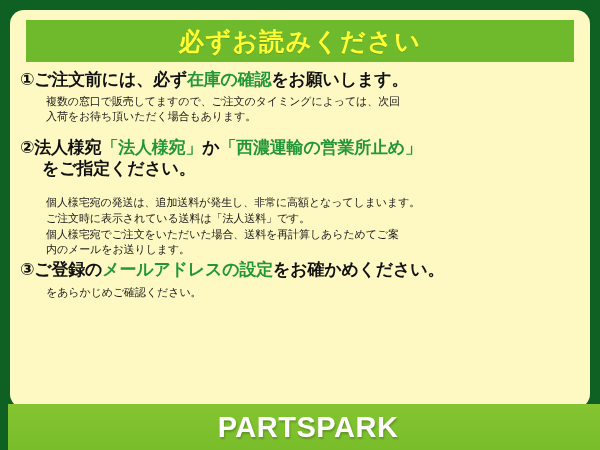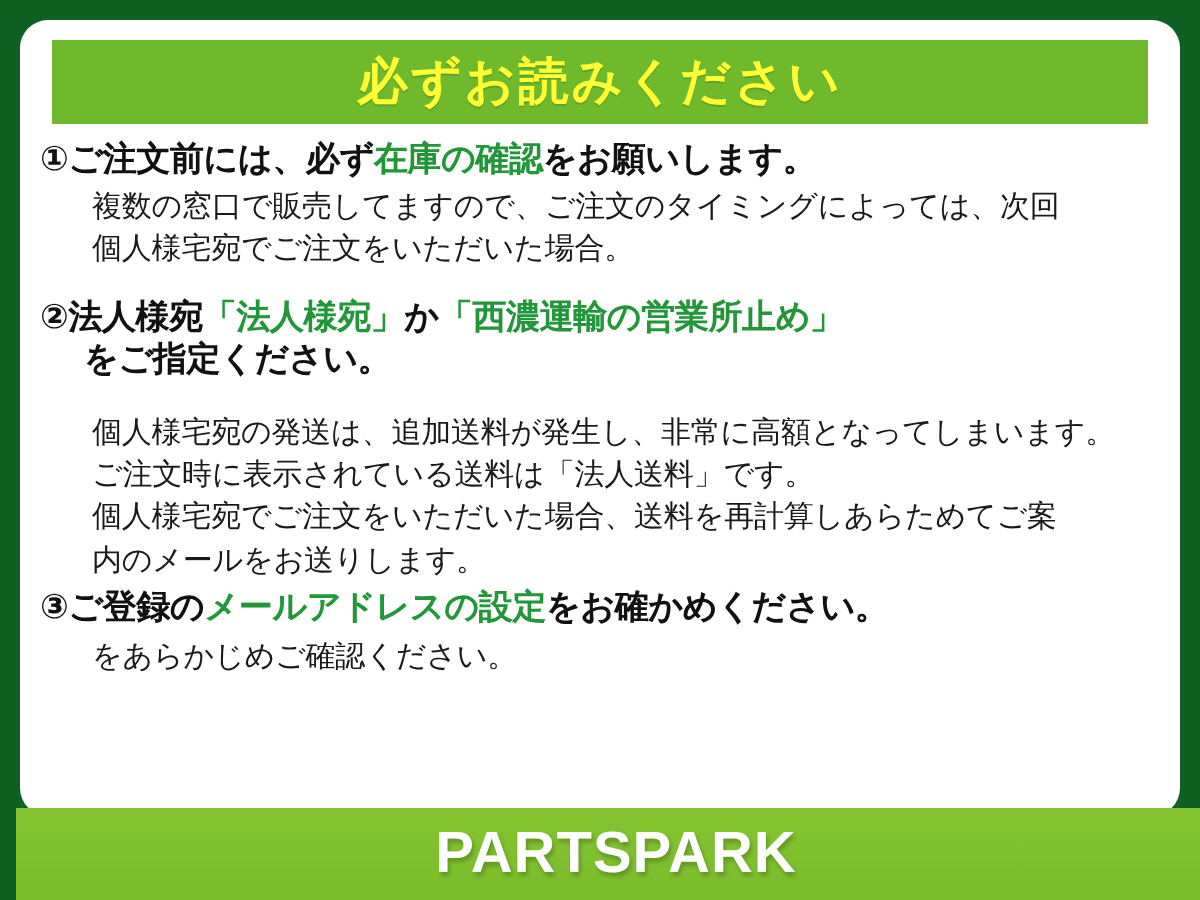--- a/index.html
+++ b/index.html
@@ -24,21 +24,21 @@
   }
 
   
   #card {
     position: absolute;
     left: 10px;
     top: 10px;
     width: 580px;
     height: 398px;
     box-sizing: border-box;
-    background: #ffffff;
+    background: #fef9c3;
     border-radius: 14px;
   }
 
   
   #title-bar {
     position: absolute;
     left: 16px;
     top: 10px;
     width: 548px;
     height: 42px;
@@ -78,27 +78,26 @@
     white-space: nowrap;
   }
   .hl { color: #22973a; }
 
   .heading .indent-line {
     display: block;
     padding-left: 22px;
   }
 
   .body {
-    font-size: 15px;
+    font-size: 11px;
     color: #1a1a1a;
     line-height: 1.42;
     padding-left: 26px;
     letter-spacing: -0.1px;
     white-space: nowrap;
-    font-family: Liberation Mono, monospace;
   }
 
   #sec1 { margin-top: 2px; }
   #sec1 .body { margin-top: 3px; }
   #sec2 { margin-top: 13px; }
   #sec2 .body { margin-top: 16px; }
   #sec3 { }
   #sec3 .body { margin-top: 4px; }
 
   
@@ -134,21 +133,21 @@
     </div>
 
     <div id="content">
 
       <div class="section" id="sec1">
         <div class="heading">
           <span>①</span><span>ご注文前には、必ず</span><span class="hl">在庫の確認</span><span>をお願いします。</span>
         </div>
         <div class="body">
           <div>複数の窓口で販売してますので、ご注文のタイミングによっては、次回</div>
-          <div>個人様宅宛でご注文をいただいた場合。</div>
+          <div>入荷をお待ち頂いただく場合もあります。</div>
         </div>
       </div>
 
       <div class="section" id="sec2">
         <div class="heading">
           <span>②</span><span>法人様宛</span><span class="hl">「法人様宛」</span><span>か</span><span class="hl">「西濃運輸の営業所止め」</span>
           <span class="indent-line">をご指定ください。</span>
         </div>
         <div class="body">
           <div>個人様宅宛の発送は、追加送料が発生し、非常に高額となってしまいます。</div>

